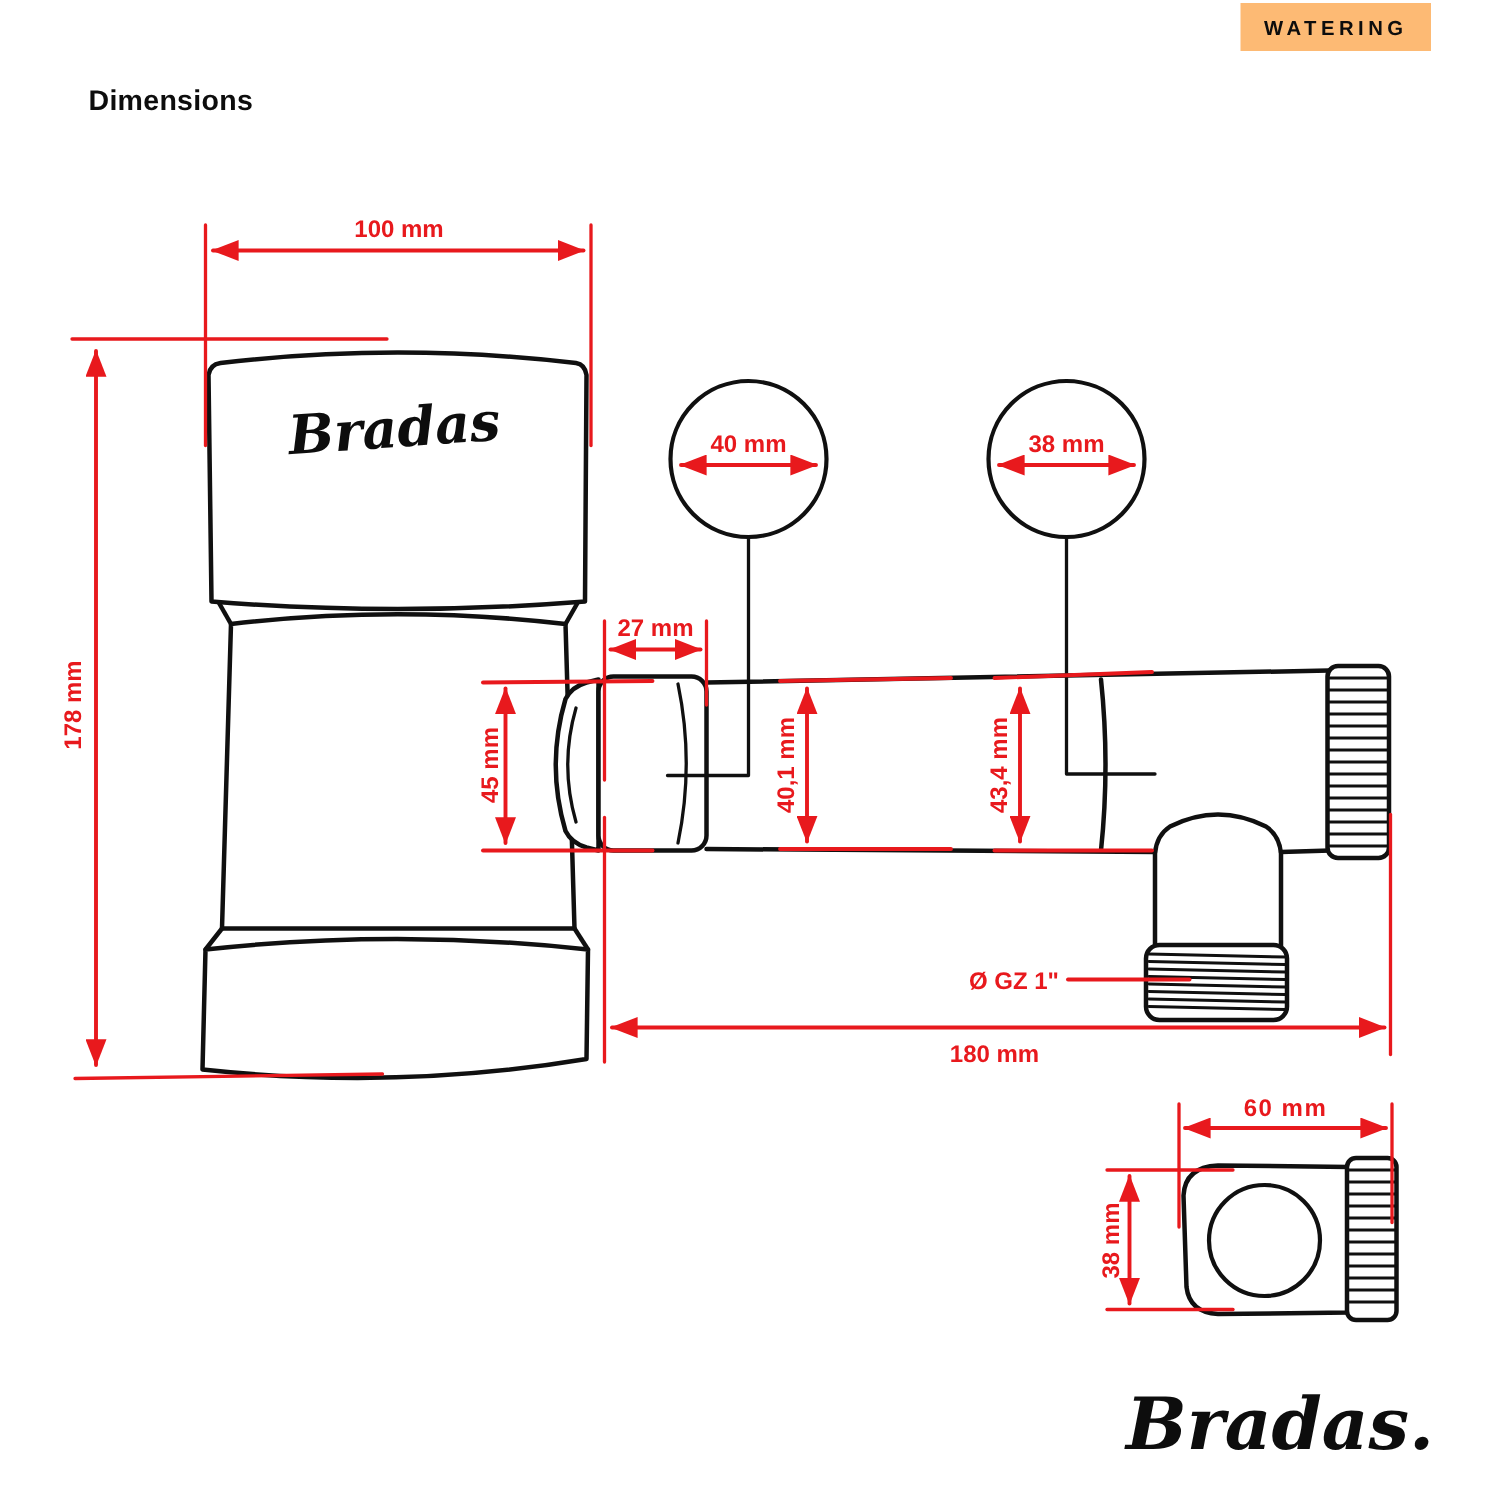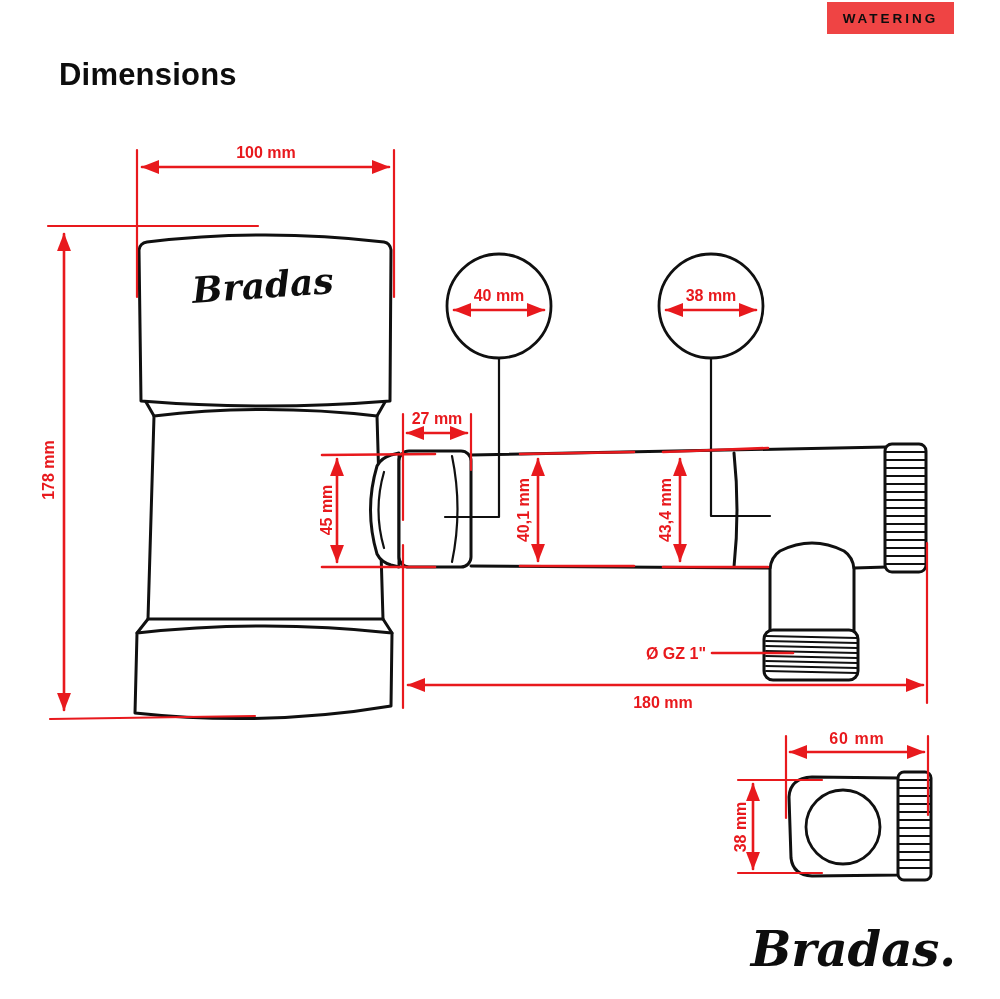--- a/index.html
+++ b/index.html
@@ -7,32 +7,32 @@
     position:relative;width:1000px;height:999px;background:#ffffff;overflow:hidden;
     font-family:"Liberation Sans",sans-serif;
   }
   #watering-badge{
     position:absolute;left:827px;top:2px;width:127px;height:32px;
     display:flex;align-items:center;justify-content:center;
     font-weight:bold;font-size:13.5px;letter-spacing:3px;color:#0d0d0d;
   }
   #page-title{
     position:absolute;left:59px;top:57px;
-    font-weight:bold;font-size:31px;color:#0d0d0d;letter-spacing:0.2px;
+    font-weight:bold;font-size:19px;color:#0d0d0d;letter-spacing:0.2px;
   }
   svg{position:absolute;left:0;top:0;}
   .dimtxt{font-family:"Liberation Sans",sans-serif;font-weight:bold;font-size:16px;}
   .logotxt{font-family:"DejaVu Serif",serif;font-style:italic;font-weight:bold;}
 </style>
 </head>
 <body>
 
 <div id="screen">
 
-  <div id="watering-badge" style="background:#ef4444;">
+  <div id="watering-badge" style="background:#fdba74;">
     <span>WATERING</span>
   </div>
 
   <div id="page-title">Dimensions</div>
 
   <svg width="1000" height="999" viewBox="0 0 1000 999">
     <defs>
       <marker id="arr" viewBox="0 0 10 10" refX="9.5" refY="5" markerUnits="userSpaceOnUse" markerWidth="18" markerHeight="14" preserveAspectRatio="none" orient="auto-start-reverse">
         <path d="M0 0 L10 5 L0 10 Z" fill="#e8191d"></path>
       </marker>

